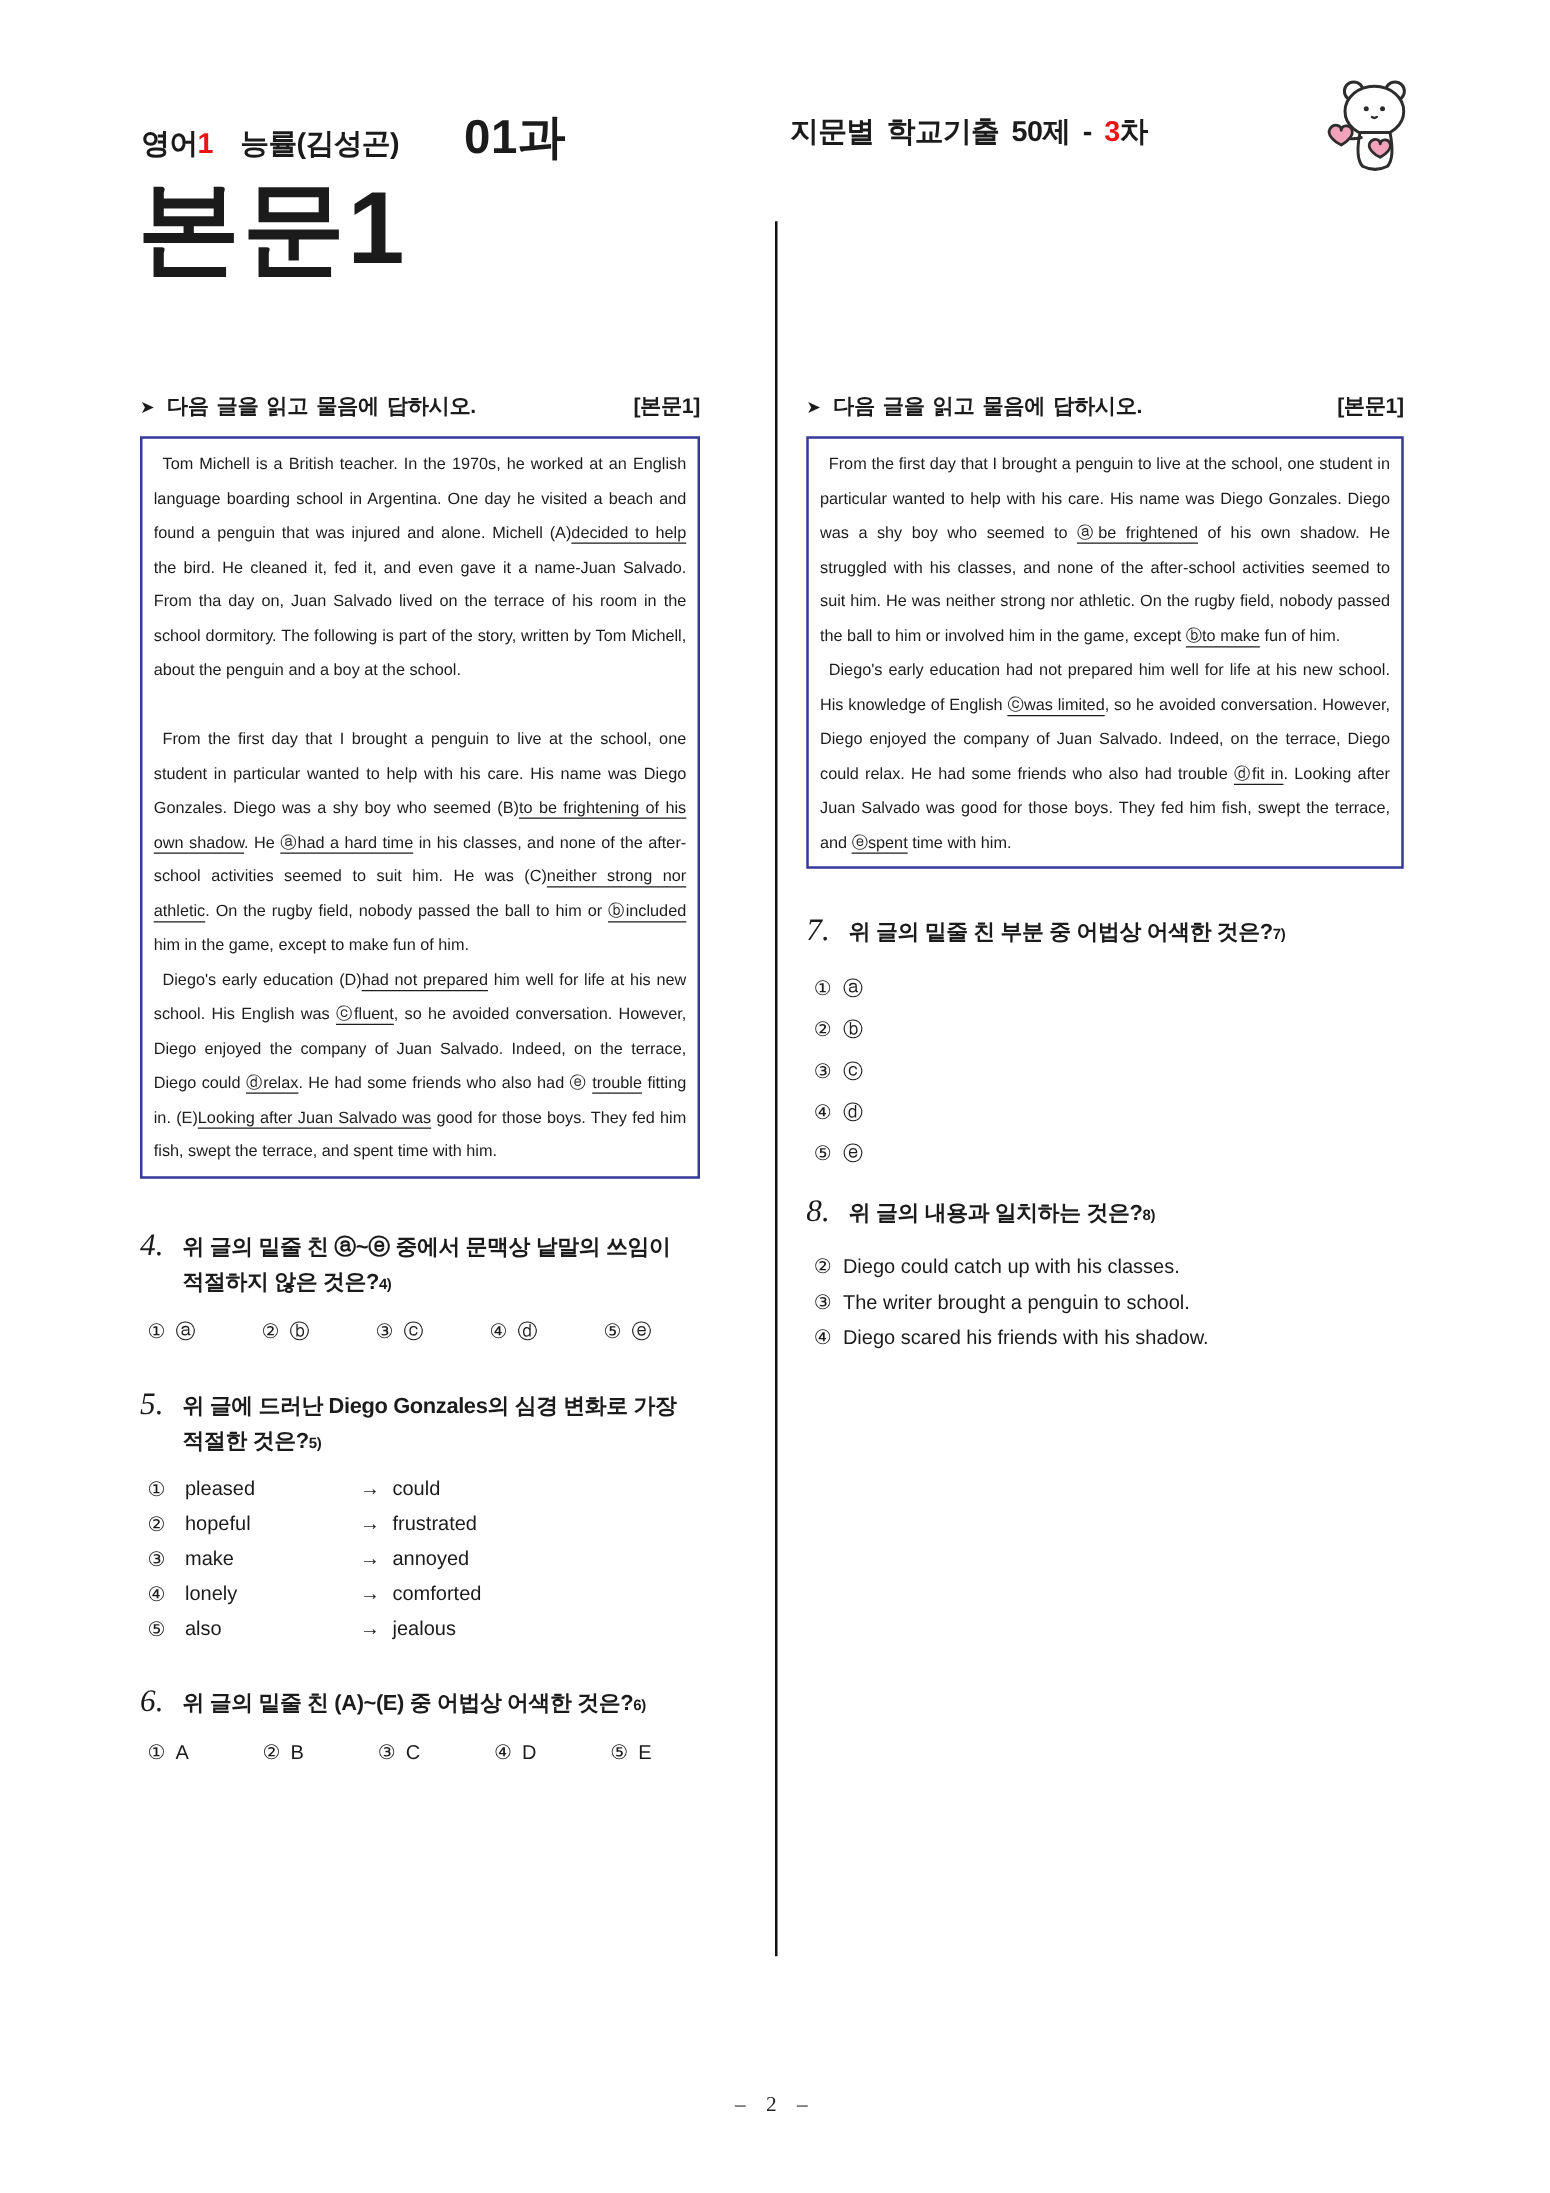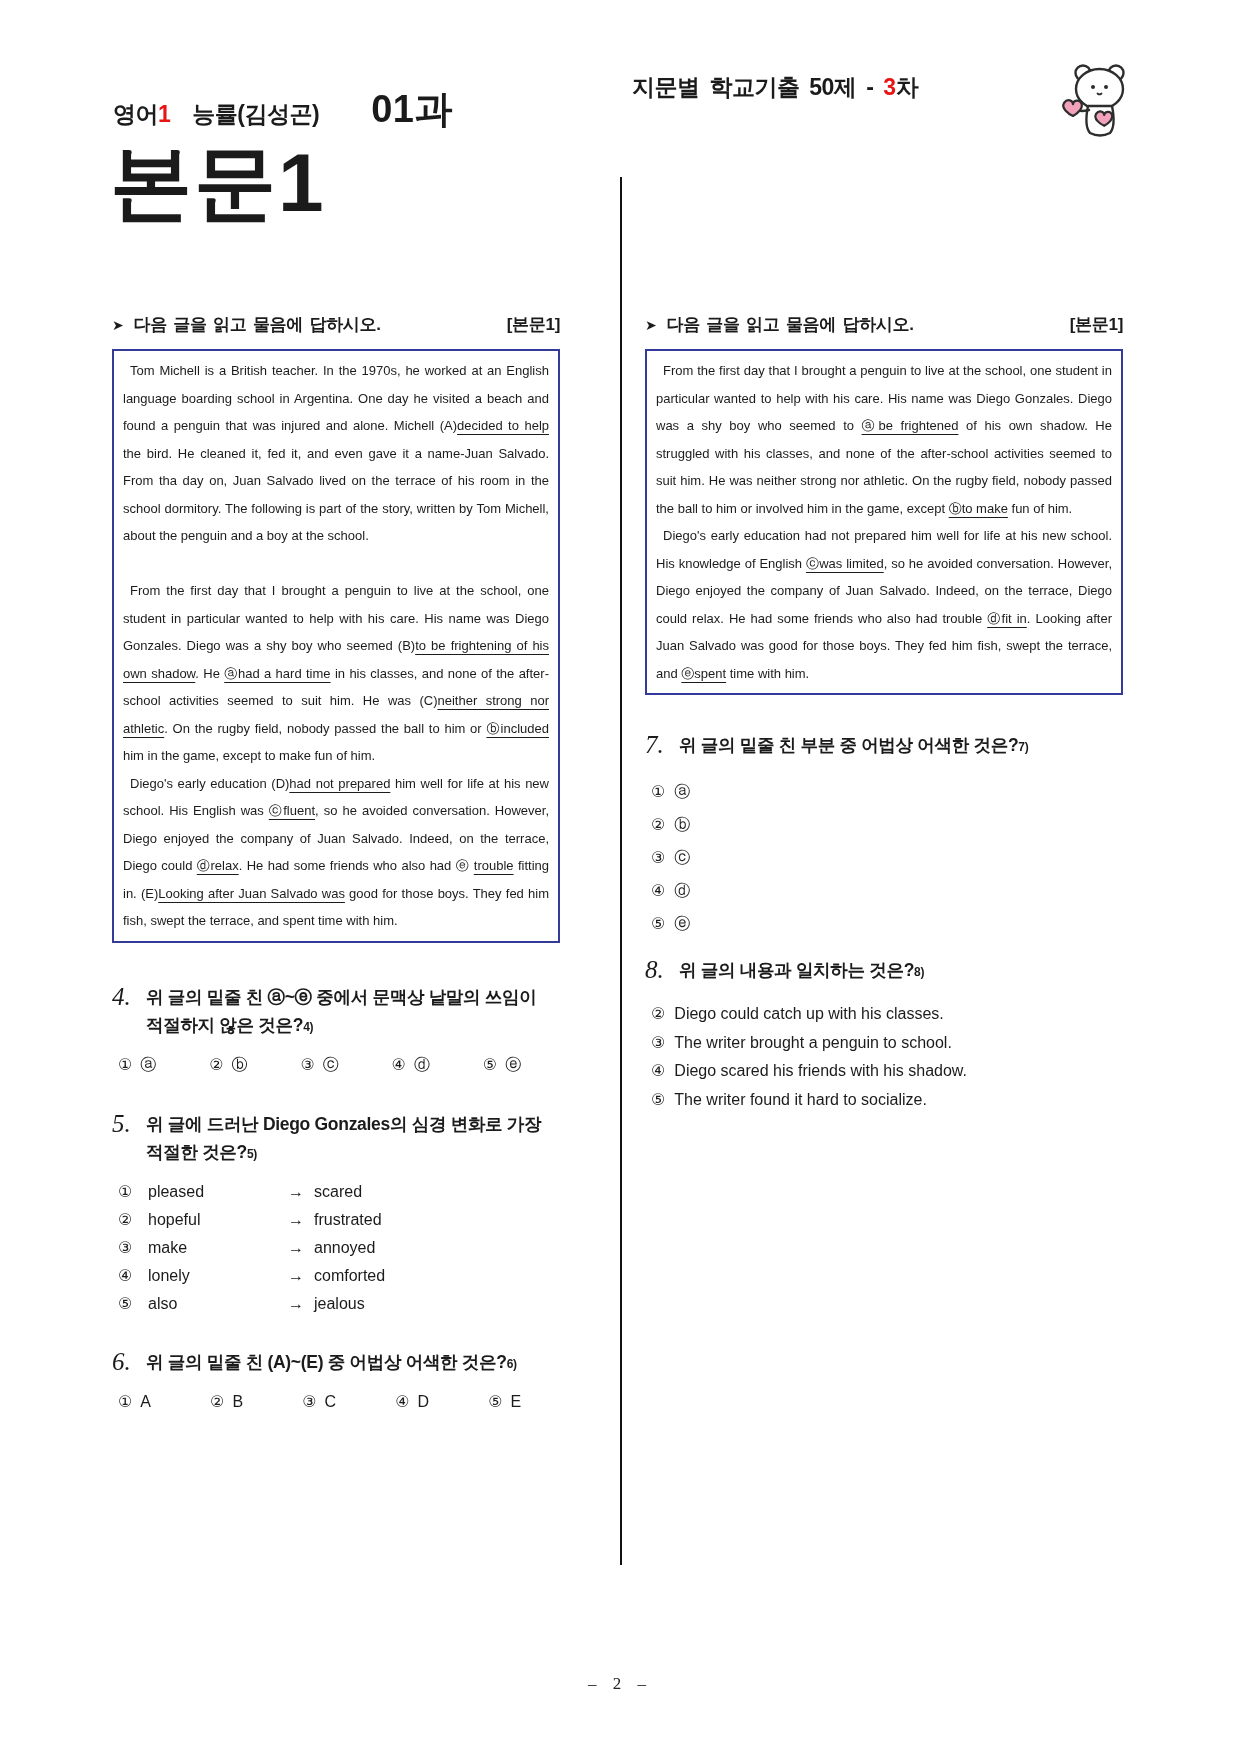--- a/index.html
+++ b/index.html
@@ -5,21 +5,21 @@
   html,body{margin:0;padding:0;background:#ffffff;}
   body{font-family:"Liberation Sans","DejaVu Sans",sans-serif;color:var(--ink,#1b1b1b);}
   #page{position:relative;width:1240px;height:1720px;background:#fff;overflow:hidden;margin:0 auto;}
 
   
   .hdr-left{position:absolute;left:113px;top:84px;display:flex;align-items:baseline;white-space:nowrap;}
   .hdr-course,.hdr-book{font-size:23px;font-weight:700;letter-spacing:-0.5px;}
   .hdr-book{margin-left:22px;}
   .hdr-lesson{font-size:38px;font-weight:700;margin-left:52px;letter-spacing:0.5px;}
   .red{color:var(--accent-red,#e81515);}
-  .hdr-right{position:absolute;left:632px;top:72px;font-size:23px;font-weight:700;letter-spacing:-0.5px;word-spacing:4px;white-space:nowrap;}
+  .hdr-right{position:absolute;left:632px;top:90px;font-size:23px;font-weight:700;letter-spacing:-0.5px;word-spacing:4px;white-space:nowrap;}
   .mascot{position:absolute;left:1052px;top:56px;width:96px;height:90px;}
 
   
   .section-title{position:absolute;left:110px;top:142px;font-size:82px;font-weight:900;letter-spacing:2px;line-height:1.0;}
 
   
   .divider{position:absolute;left:620px;top:177px;width:2px;height:1388px;background:#111;}
   .col{position:absolute;top:313px;}
   .col.left{left:112px;width:448px;}
   .col.right{left:645px;width:478px;}
@@ -124,21 +124,21 @@
         <div class="question">
           <div class="q-head">
             <span class="q-num">5.</span>
             <span class="q-text">위 글에 드러난 Diego Gonzales의 심경 변화로 가장 적절한 것은?<span class="q-footnote">5)</span></span>
           </div>
           <div class="options pair">
             <span class="option">
               <span class="marker">①</span>
               <span class="from">pleased</span>
               <span class="arrow">→</span>
-              <span class="to">scared</span>
+              <span class="to">could</span>
             </span>
             <span class="option">
               <span class="marker">②</span>
               <span class="from">hopeful</span>
               <span class="arrow">→</span>
               <span class="to">frustrated</span>
             </span>
             <span class="option">
               <span class="marker">③</span>
               <span class="from">make</span>
@@ -201,21 +201,20 @@
         </div>
         <div class="question">
           <div class="q-head">
             <span class="q-num">8.</span>
             <span class="q-text">위 글의 내용과 일치하는 것은?<span class="q-footnote">8)</span></span>
           </div>
           <div class="options column">
             <span class="option"><span class="marker">②</span><span class="label">Diego could catch up with his classes.</span></span>
             <span class="option"><span class="marker">③</span><span class="label">The writer brought a penguin to school.</span></span>
             <span class="option"><span class="marker">④</span><span class="label">Diego scared his friends with his shadow.</span></span>
-            <span class="option"><span class="marker">⑤</span><span class="label">The writer found it hard to socialize.</span></span>
           </div>
         </div>
       </div>
   </div>
 
   <div class="footer">– 2 –</div>
 
 </div>
 
 </body></html>

